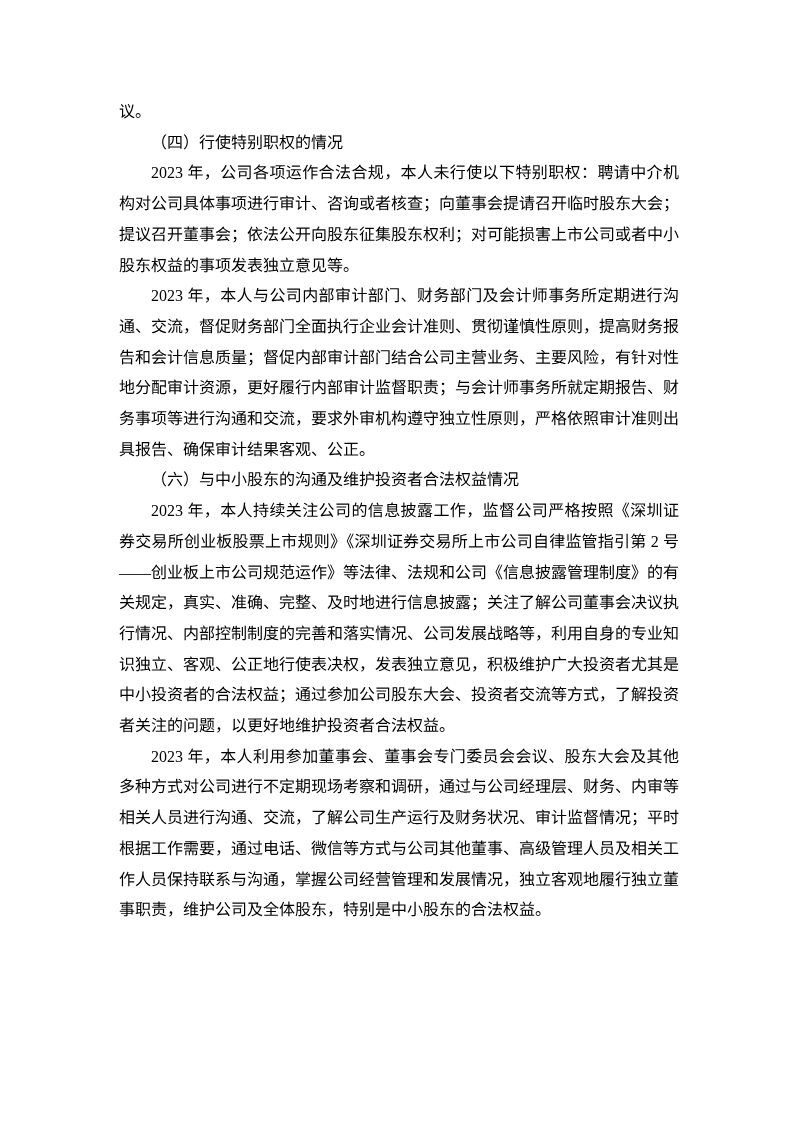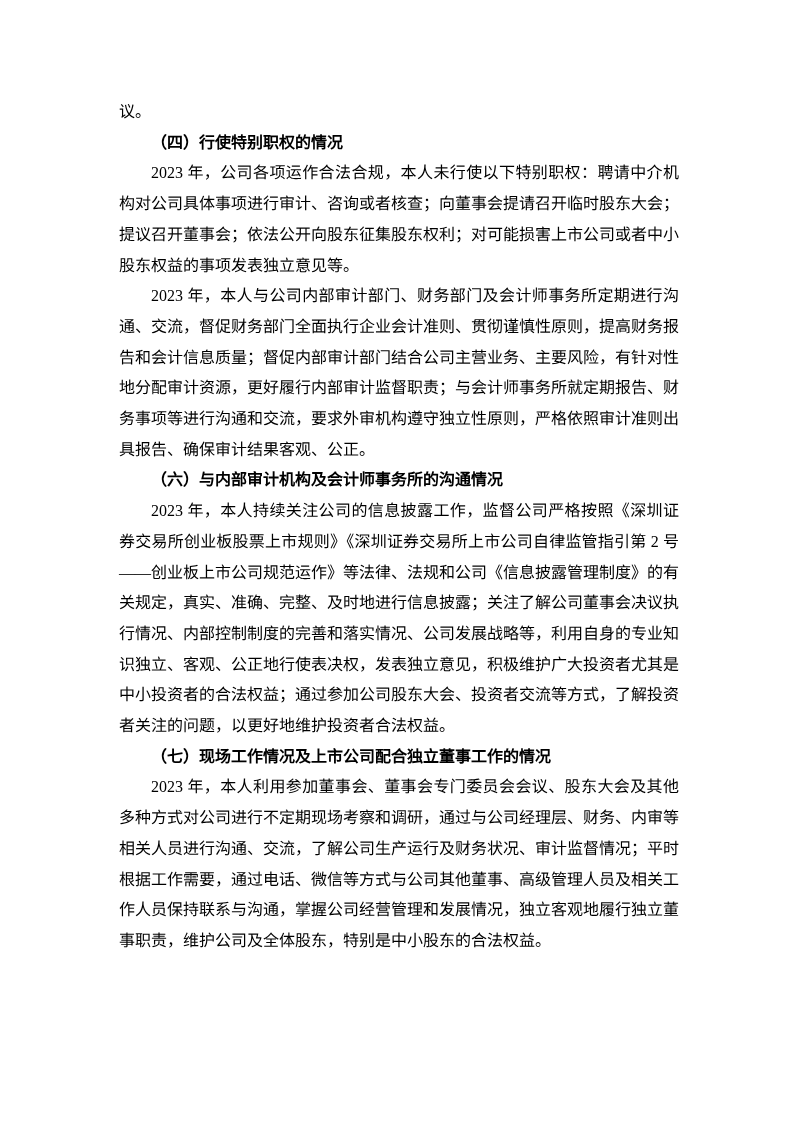--- a/index.html
+++ b/index.html
@@ -31,31 +31,30 @@
     margin: 0;
     padding: 0;
   }
   .para {
     text-indent: 2em;
   }
   .para-continuation {
     text-indent: 0;
   }
   .section-heading {
-    font-weight: bold;
+    font-weight: normal;
     text-indent: 2em;
   }
 </style>
 </head>
 <body>
 
 <div class="page">
   <div class="body-text">
     <p class="para-continuation">议。</p>
     <p class="section-heading">（四）行使特别职权的情况</p>
     <p class="para">2023 年，公司各项运作合法合规，本人未行使以下特别职权：聘请中介机构对公司具体事项进行审计、咨询或者核查；向董事会提请召开临时股东大会；提议召开董事会；依法公开向股东征集股东权利；对可能损害上市公司或者中小股东权益的事项发表独立意见等。</p>
     <p class="para">2023 年，本人与公司内部审计部门、财务部门及会计师事务所定期进行沟通、交流，督促财务部门全面执行企业会计准则、贯彻谨慎性原则，提高财务报告和会计信息质量；督促内部审计部门结合公司主营业务、主要风险，有针对性地分配审计资源，更好履行内部审计监督职责；与会计师事务所就定期报告、财务事项等进行沟通和交流，要求外审机构遵守独立性原则，严格依照审计准则出具报告、确保审计结果客观、公正。</p>
-    <p class="section-heading">（六）与内部审计机构及会计师事务所的沟通情况</p>
+    <p class="section-heading">（六）与中小股东的沟通及维护投资者合法权益情况</p>
     <p class="para">2023 年，本人持续关注公司的信息披露工作，监督公司严格按照《深圳证券交易所创业板股票上市规则》《深圳证券交易所上市公司自律监管指引第 2 号——创业板上市公司规范运作》等法律、法规和公司《信息披露管理制度》的有关规定，真实、准确、完整、及时地进行信息披露；关注了解公司董事会决议执行情况、内部控制制度的完善和落实情况、公司发展战略等，利用自身的专业知识独立、客观、公正地行使表决权，发表独立意见，积极维护广大投资者尤其是中小投资者的合法权益；通过参加公司股东大会、投资者交流等方式，了解投资者关注的问题，以更好地维护投资者合法权益。</p>
-    <p class="section-heading">（七）现场工作情况及上市公司配合独立董事工作的情况</p>
     <p class="para">2023 年，本人利用参加董事会、董事会专门委员会会议、股东大会及其他多种方式对公司进行不定期现场考察和调研，通过与公司经理层、财务、内审等相关人员进行沟通、交流，了解公司生产运行及财务状况、审计监督情况；平时根据工作需要，通过电话、微信等方式与公司其他董事、高级管理人员及相关工作人员保持联系与沟通，掌握公司经营管理和发展情况，独立客观地履行独立董事职责，维护公司及全体股东，特别是中小股东的合法权益。</p>
   </div>
 </div>
 
 </body></html>

